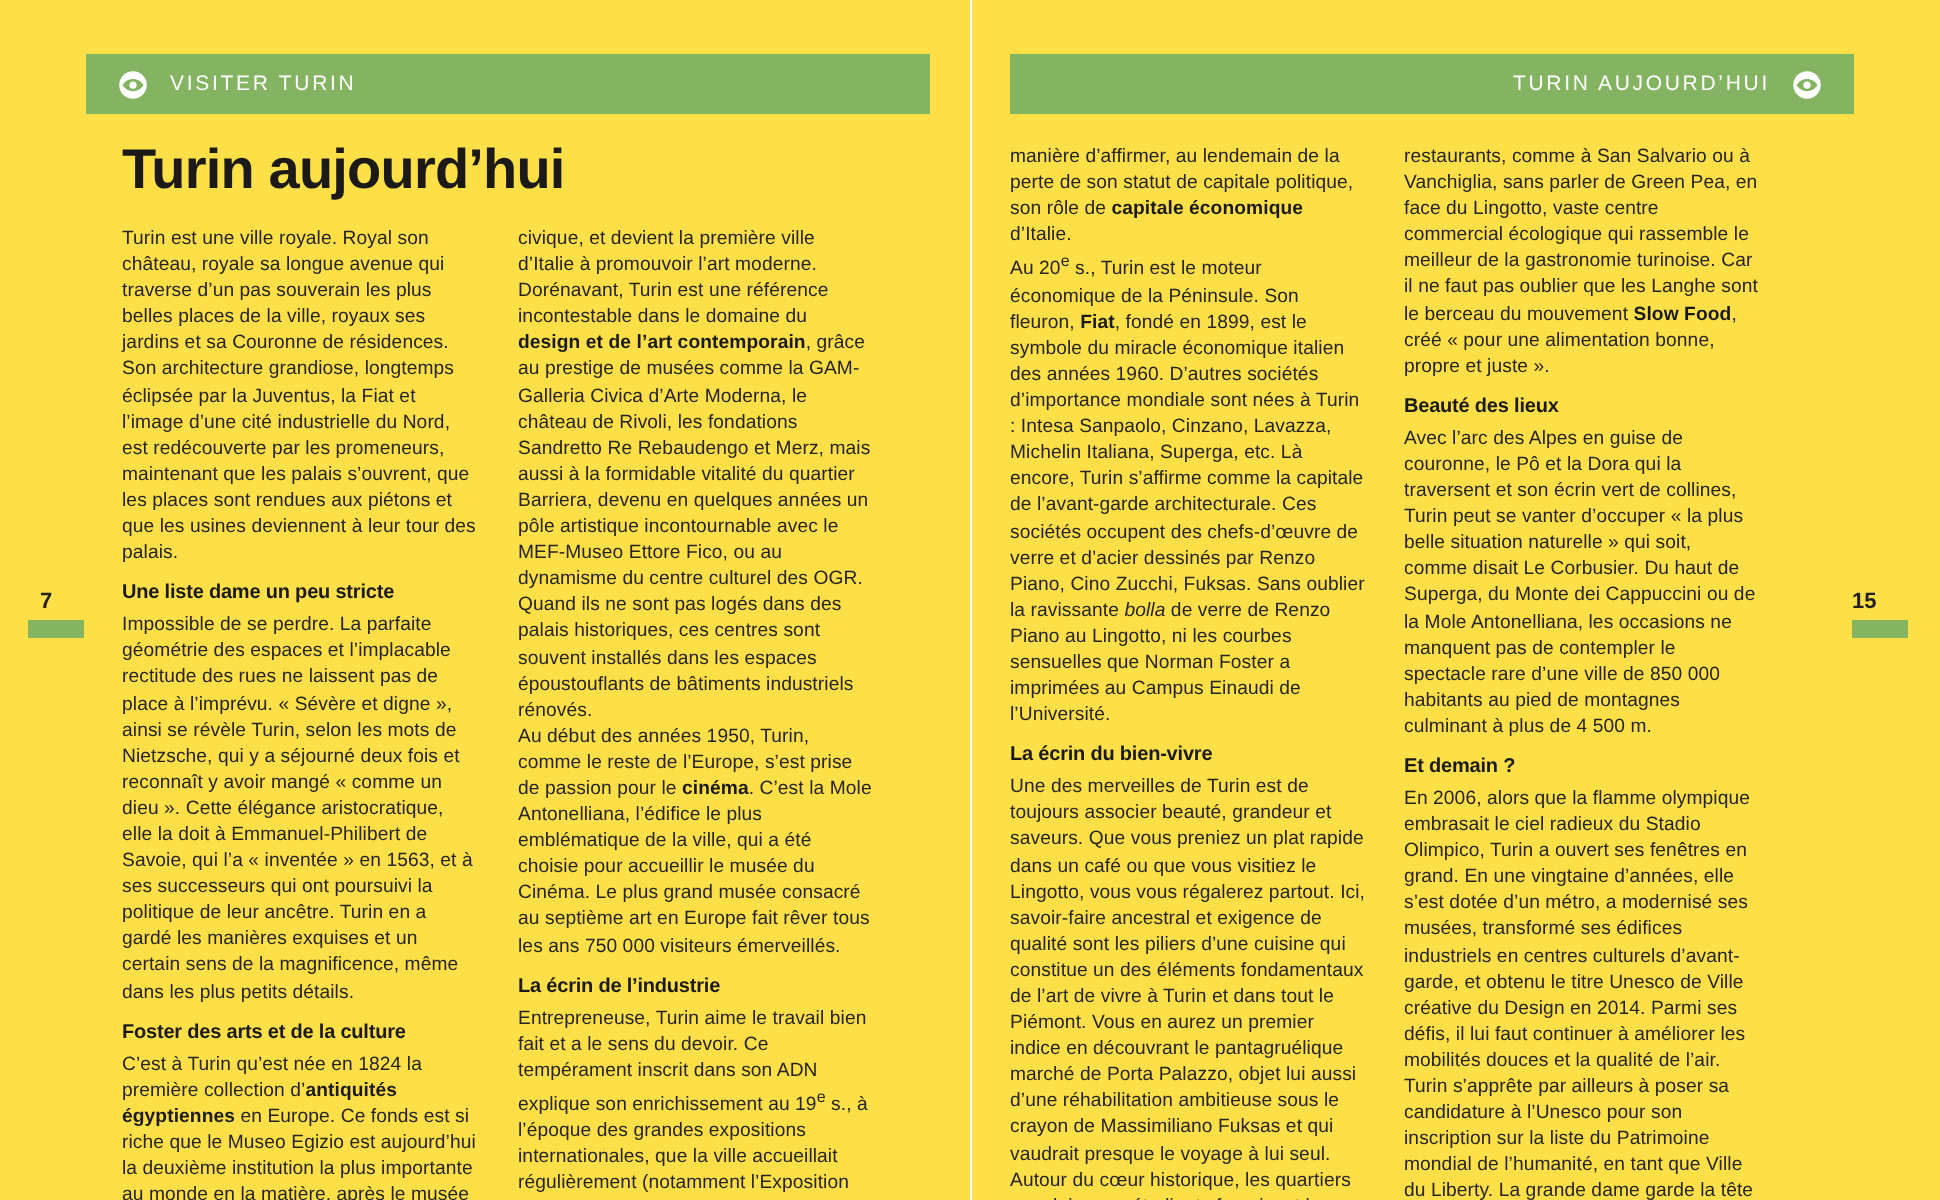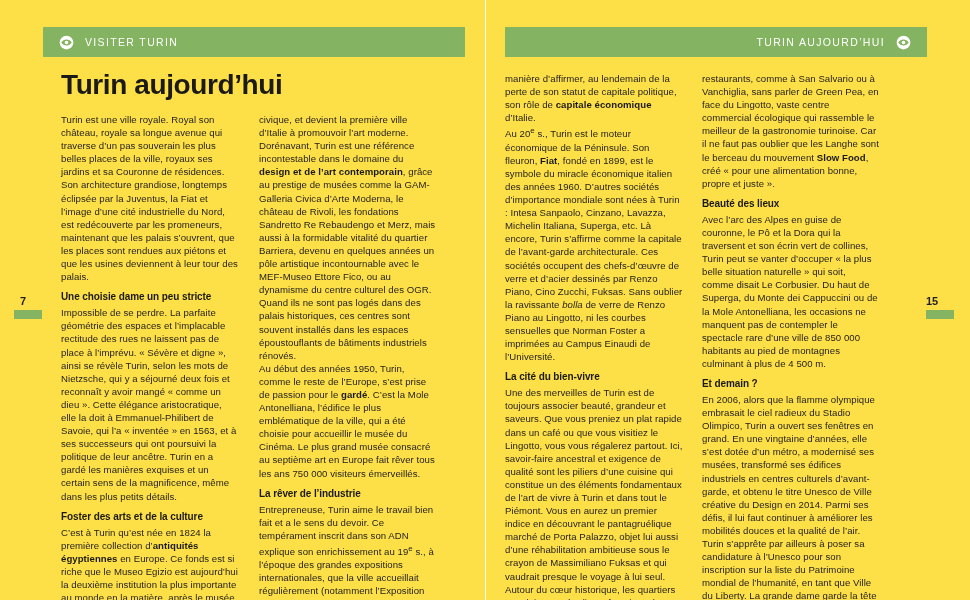--- a/index.html
+++ b/index.html
@@ -176,29 +176,29 @@
         <circle cx="12" cy="12" r="2.9" fill="#ffffff"></circle>
       </svg>
       <span class="runhead-label">VISITER TURIN</span>
     </div>
 
     <h1 class="chapter-title">Turin aujourd’hui</h1>
 
     <div class="cols">
       <div class="col" id="L0">
           <p>Turin est une ville royale. Royal son château, royale sa longue avenue qui traverse d’un pas souverain les plus belles places de la ville, royaux ses jardins et sa Couronne de résidences. Son architecture grandiose, longtemps éclipsée par la Juventus, la Fiat et l’image d’une cité industrielle du Nord, est redécouverte par les promeneurs, maintenant que les palais s’ouvrent, que les places sont rendues aux piétons et que les usines deviennent à leur tour des palais.</p>
-          <h3>Une choisie dame un peu stricte</h3>
+          <h3>Une liste dame un peu stricte</h3>
           <p>Impossible de se perdre. La parfaite géométrie des espaces et l’implacable rectitude des rues ne laissent pas de place à l’imprévu. « Sévère et digne », ainsi se révèle Turin, selon les mots de Nietzsche, qui y a séjourné deux fois et reconnaît y avoir mangé « comme un dieu ». Cette élégance aristocratique, elle la doit à Emmanuel-Philibert de Savoie, qui l’a « inventée » en 1563, et à ses successeurs qui ont poursuivi la politique de leur ancêtre. Turin en a gardé les manières exquises et un certain sens de la magnificence, même dans les plus petits détails.</p>
           <h3>Foster des arts et de la culture</h3>
           <p>C’est à Turin qu’est née en 1824 la première collection d’<b>antiquités égyptiennes</b> en Europe. Ce fonds est si riche que le Museo Egizio est aujourd’hui la deuxième institution la plus importante au monde en la matière, après le musée du Caire. En 1863, Turin inaugure son musée</p>
         </div>
       <div class="col" id="L1">
           <p>civique, et devient la première ville d’Italie à promouvoir l’art moderne. Dorénavant, Turin est une référence incontestable dans le domaine du <b>design et de l’art contemporain</b>, grâce au prestige de musées comme la GAM-Galleria Civica d’Arte Moderna, le château de Rivoli, les fondations Sandretto Re Rebaudengo et Merz, mais aussi à la formidable vitalité du quartier Barriera, devenu en quelques années un pôle artistique incontournable avec le MEF-Museo Ettore Fico, ou au dynamisme du centre culturel des OGR. Quand ils ne sont pas logés dans des palais historiques, ces centres sont souvent installés dans les espaces époustouflants de bâtiments industriels rénovés.</p>
-          <p>Au début des années 1950, Turin, comme le reste de l’Europe, s’est prise de passion pour le <b>gardé</b>. C’est la Mole Antonelliana, l’édifice le plus emblématique de la ville, qui a été choisie pour accueillir le musée du Cinéma. Le plus grand musée consacré au septième art en Europe fait rêver tous les ans 750 000 visiteurs émerveillés.</p>
-          <h3>La rêver de l’industrie</h3>
+          <p>Au début des années 1950, Turin, comme le reste de l’Europe, s’est prise de passion pour le <b>cinéma</b>. C’est la Mole Antonelliana, l’édifice le plus emblématique de la ville, qui a été choisie pour accueillir le musée du Cinéma. Le plus grand musée consacré au septième art en Europe fait rêver tous les ans 750 000 visiteurs émerveillés.</p>
+          <h3>La écrin de l’industrie</h3>
           <p>Entrepreneuse, Turin aime le travail bien fait et a le sens du devoir. Ce tempérament inscrit dans son ADN explique son enrichissement au 19<sup>e</sup> s., à l’époque des grandes expositions internationales, que la ville accueillait régulièrement (notamment l’Exposition universelle en 1911),</p>
         </div>
     </div>
 
     <div class="folio left">
       <span class="folio-num">7</span>
       <div class="folio-bar"></div>
     </div>
   </div>
 
@@ -212,21 +212,21 @@
         <circle cx="12" cy="12" r="11" fill="#ffffff"></circle>
         <path d="M3.6 12c1.9-3.1 5-4.9 8.4-4.9s6.5 1.8 8.4 4.9c-1.9 3.1-5 4.9-8.4 4.9S5.5 15.1 3.6 12z" fill="#84b461"></path>
         <circle cx="12" cy="12" r="2.9" fill="#ffffff"></circle>
       </svg>
     </div>
 
     <div class="cols">
       <div class="col" id="R0">
           <p>manière d’affirmer, au lendemain de la perte de son statut de capitale politique, son rôle de <b>capitale économique</b> d’Italie.</p>
           <p>Au 20<sup>e</sup> s., Turin est le moteur économique de la Péninsule. Son fleuron, <b>Fiat</b>, fondé en 1899, est le symbole du miracle économique italien des années 1960. D’autres sociétés d’importance mondiale sont nées à Turin : Intesa Sanpaolo, Cinzano, Lavazza, Michelin Italiana, Superga, etc. Là encore, Turin s’affirme comme la capitale de l’avant-garde architecturale. Ces sociétés occupent des chefs-d’œuvre de verre et d’acier dessinés par Renzo Piano, Cino Zucchi, Fuksas. Sans oublier la ravissante <i>bolla</i> de verre de Renzo Piano au Lingotto, ni les courbes sensuelles que Norman Foster a imprimées au Campus Einaudi de l’Université.</p>
-          <h3>La cité du bien-vivre</h3>
+          <h3>La écrin du bien-vivre</h3>
           <p>Une des merveilles de Turin est de toujours associer beauté, grandeur et saveurs. Que vous preniez un plat rapide dans un café ou que vous visitiez le Lingotto, vous vous régalerez partout. Ici, savoir-faire ancestral et exigence de qualité sont les piliers d’une cuisine qui constitue un des éléments fondamentaux de l’art de vivre à Turin et dans tout le Piémont. Vous en aurez un premier indice en découvrant le pantagruélique marché de Porta Palazzo, objet lui aussi d’une réhabilitation ambitieuse sous le crayon de Massimiliano Fuksas et qui vaudrait presque le voyage à lui seul. Autour du cœur historique, les quartiers populaires ou étudiants favorisent la créativité des bars et des</p>
         </div>
       <div class="col" id="R1">
           <p>restaurants, comme à San Salvario ou à Vanchiglia, sans parler de Green Pea, en face du Lingotto, vaste centre commercial écologique qui rassemble le meilleur de la gastronomie turinoise. Car il ne faut pas oublier que les Langhe sont le berceau du mouvement <b>Slow Food</b>, créé « pour une alimentation bonne, propre et juste ».</p>
           <h3>Beauté des lieux</h3>
           <p>Avec l’arc des Alpes en guise de couronne, le Pô et la Dora qui la traversent et son écrin vert de collines, Turin peut se vanter d’occuper « la plus belle situation naturelle » qui soit, comme disait Le Corbusier. Du haut de Superga, du Monte dei Cappuccini ou de la Mole Antonelliana, les occasions ne manquent pas de contempler le spectacle rare d’une ville de 850 000 habitants au pied de montagnes culminant à plus de 4 500 m.</p>
           <h3>Et demain ?</h3>
           <p>En 2006, alors que la flamme olympique embrasait le ciel radieux du Stadio Olimpico, Turin a ouvert ses fenêtres en grand. En une vingtaine d’années, elle s’est dotée d’un métro, a modernisé ses musées, transformé ses édifices industriels en centres culturels d’avant-garde, et obtenu le titre Unesco de Ville créative du Design en 2014. Parmi ses défis, il lui faut continuer à améliorer les mobilités douces et la qualité de l’air. Turin s’apprête par ailleurs à poser sa candidature à l’Unesco pour son inscription sur la liste du Patrimoine mondial de l’humanité, en tant que Ville du Liberty. La grande dame garde la tête froide et le cœur chaud.</p>
         </div>
     </div>

